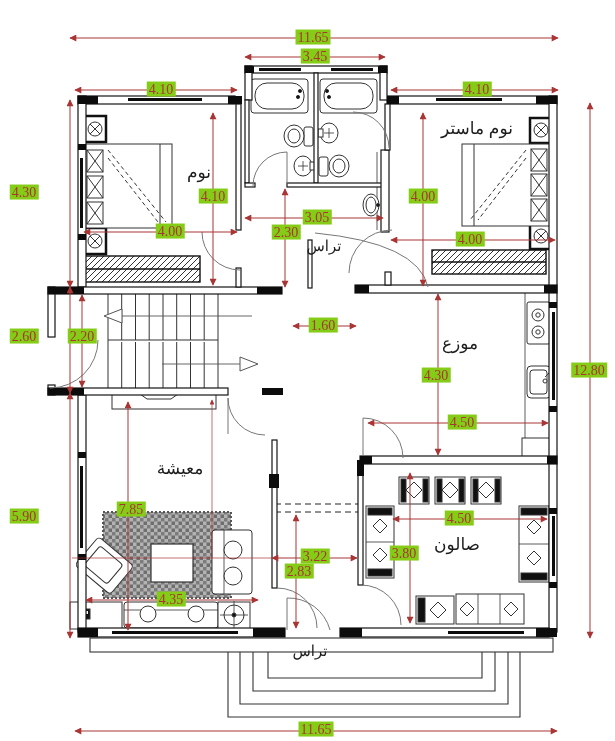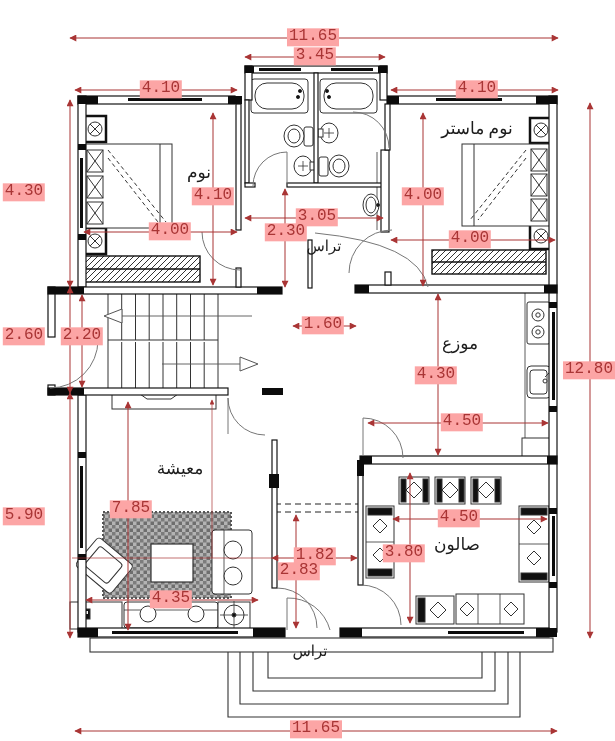--- a/index.html
+++ b/index.html
@@ -1,22 +1,22 @@
 <!DOCTYPE html>
 <html><head>
 <meta charset="utf-8">
 <style>
   html,body{margin:0;padding:0;background:#fff;}
   #plan{position:relative;width:615px;height:741px;background:#fff;overflow:hidden;
         font-family:"DejaVu Sans",sans-serif;}
   #plan svg{position:absolute;left:0;top:0;}
-  .dim{position:absolute;transform:translate(-50%,-55%);font-family:Liberation Mono, monospace;
-       font-size:16px;color:#a93535;background:#fca5a5;padding:0 2px;white-space:nowrap;line-height:1.1;}
+  .dim{position:absolute;transform:translate(-50%,-55%);font-family:Liberation Serif, serif;
+       font-size:14px;color:#a93535;background:#84cc16;padding:0 2px;white-space:nowrap;line-height:1.1;}
   .room{position:absolute;transform:translate(-50%,-50%);direction:rtl;color:#1c1c1c;
-        font-family:Liberation Serif, serif;font-size:17px;white-space:nowrap;letter-spacing:1px;}
+        font-family:Liberation Sans, sans-serif;font-size:17px;white-space:nowrap;letter-spacing:1px;}
   .room.small{font-size:15px;}
 </style>
 </head>
 <body>
 
 <div id="plan">
 
 <svg width="615" height="741" viewBox="0 0 615 741">
   <defs>
     <marker id="ar" viewBox="0 0 10 10" refX="9" refY="5" markerWidth="9" markerHeight="7" orient="auto-start-reverse">
@@ -380,16 +380,16 @@
   <span class="dim" style="left:82px;top:337px">2.20</span>
   <span class="dim" style="left:323px;top:326px">1.60</span>
   <span class="dim" style="left:423px;top:197px">4.00</span>
   <span class="dim" style="left:470px;top:240px">4.00</span>
   <span class="dim" style="left:436px;top:376px">4.30</span>
   <span class="dim" style="left:462px;top:423px">4.50</span>
   <span class="dim" style="left:459px;top:519px">4.50</span>
   <span class="dim" style="left:404px;top:554px">3.80</span>
   <span class="dim" style="left:131px;top:510px">7.85</span>
   <span class="dim" style="left:171px;top:600px">4.35</span>
-  <span class="dim" style="left:315px;top:557px">1.82</span>
+  <span class="dim" style="left:315px;top:557px">3.22</span>
   <span class="dim" style="left:299px;top:572px">2.83</span>
 
 </div>
 
 </body></html>

